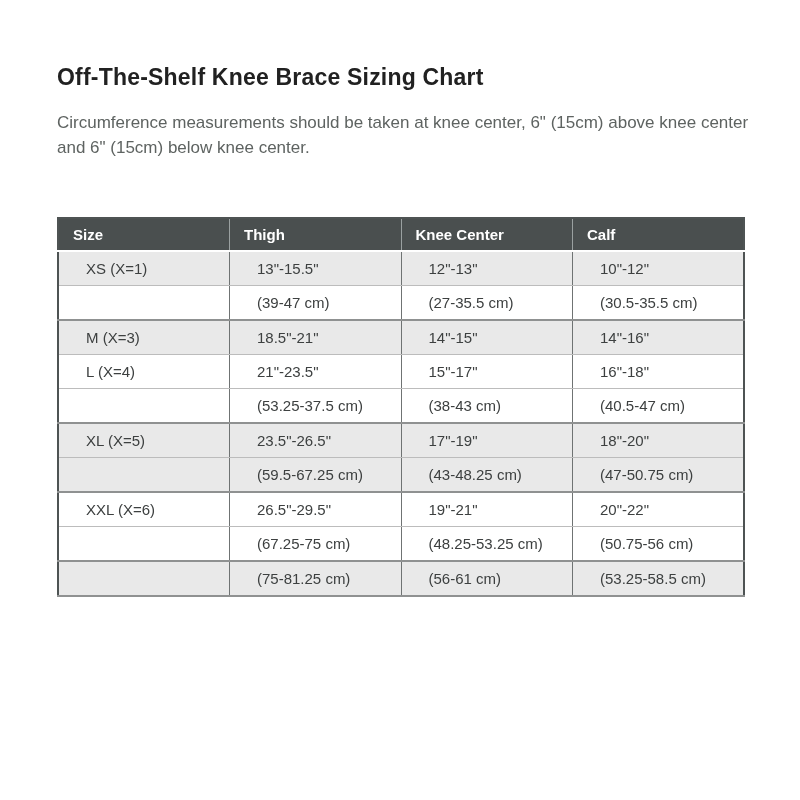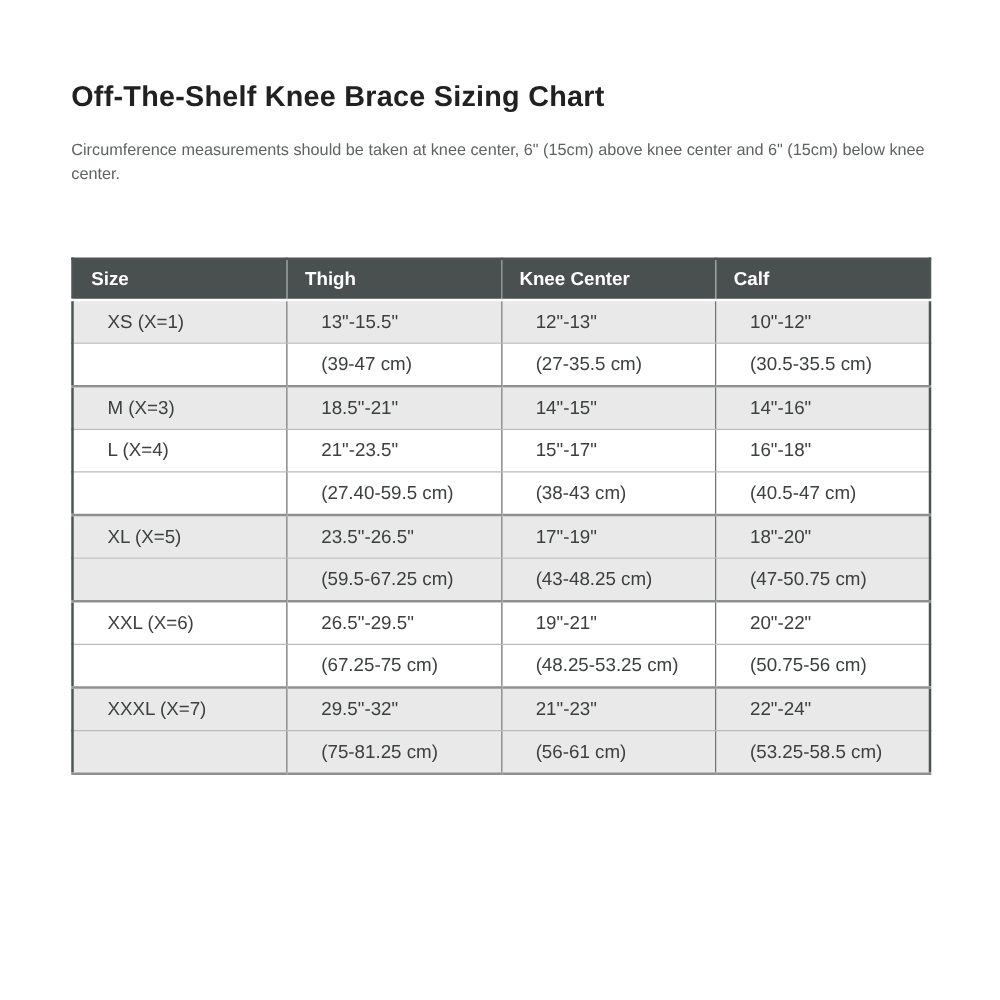--- a/index.html
+++ b/index.html
@@ -29,21 +29,21 @@
     background:#ffffff;
   }
   .page-title{
     font-size:23px;
     font-weight:700;
     color:var(--title-text);
     letter-spacing:0.2px;
     margin:4px 0 20px 0;
   }
   .page-description{
-    font-size:13px;
+    font-size:17px;
     color:var(--desc-text);
     line-height:1.45;
     width:700px;
     margin:16px 0 57px 0;
   }
   table.sizing-table{
     width:688px;
     border-collapse:collapse;
     border:2px solid var(--outer-border);
     table-layout:fixed;
@@ -118,21 +118,21 @@
           <td>14"-16"</td>
         </tr>
         <tr class="row-inches">
           <td>L (X=4)</td>
           <td>21"-23.5"</td>
           <td>15"-17"</td>
           <td>16"-18"</td>
         </tr>
         <tr class="row-cm">
           <td></td>
-          <td>(27.40-59.5 cm)</td>
+          <td>(53.25-37.5 cm)</td>
           <td>(38-43 cm)</td>
           <td>(40.5-47 cm)</td>
         </tr>
         <tr class="row-inches shaded">
           <td>XL (X=5)</td>
           <td>23.5"-26.5"</td>
           <td>17"-19"</td>
           <td>18"-20"</td>
         </tr>
         <tr class="row-cm shaded">
@@ -146,26 +146,20 @@
           <td>26.5"-29.5"</td>
           <td>19"-21"</td>
           <td>20"-22"</td>
         </tr>
         <tr class="row-cm">
           <td></td>
           <td>(67.25-75 cm)</td>
           <td>(48.25-53.25 cm)</td>
           <td>(50.75-56 cm)</td>
         </tr>
-        <tr class="row-inches shaded">
-          <td>XXXL (X=7)</td>
-          <td>29.5"-32"</td>
-          <td>21"-23"</td>
-          <td>22"-24"</td>
-        </tr>
         <tr class="row-cm shaded">
           <td></td>
           <td>(75-81.25 cm)</td>
           <td>(56-61 cm)</td>
           <td>(53.25-58.5 cm)</td>
         </tr>
       </tbody>
   </table>
 </div>
 

